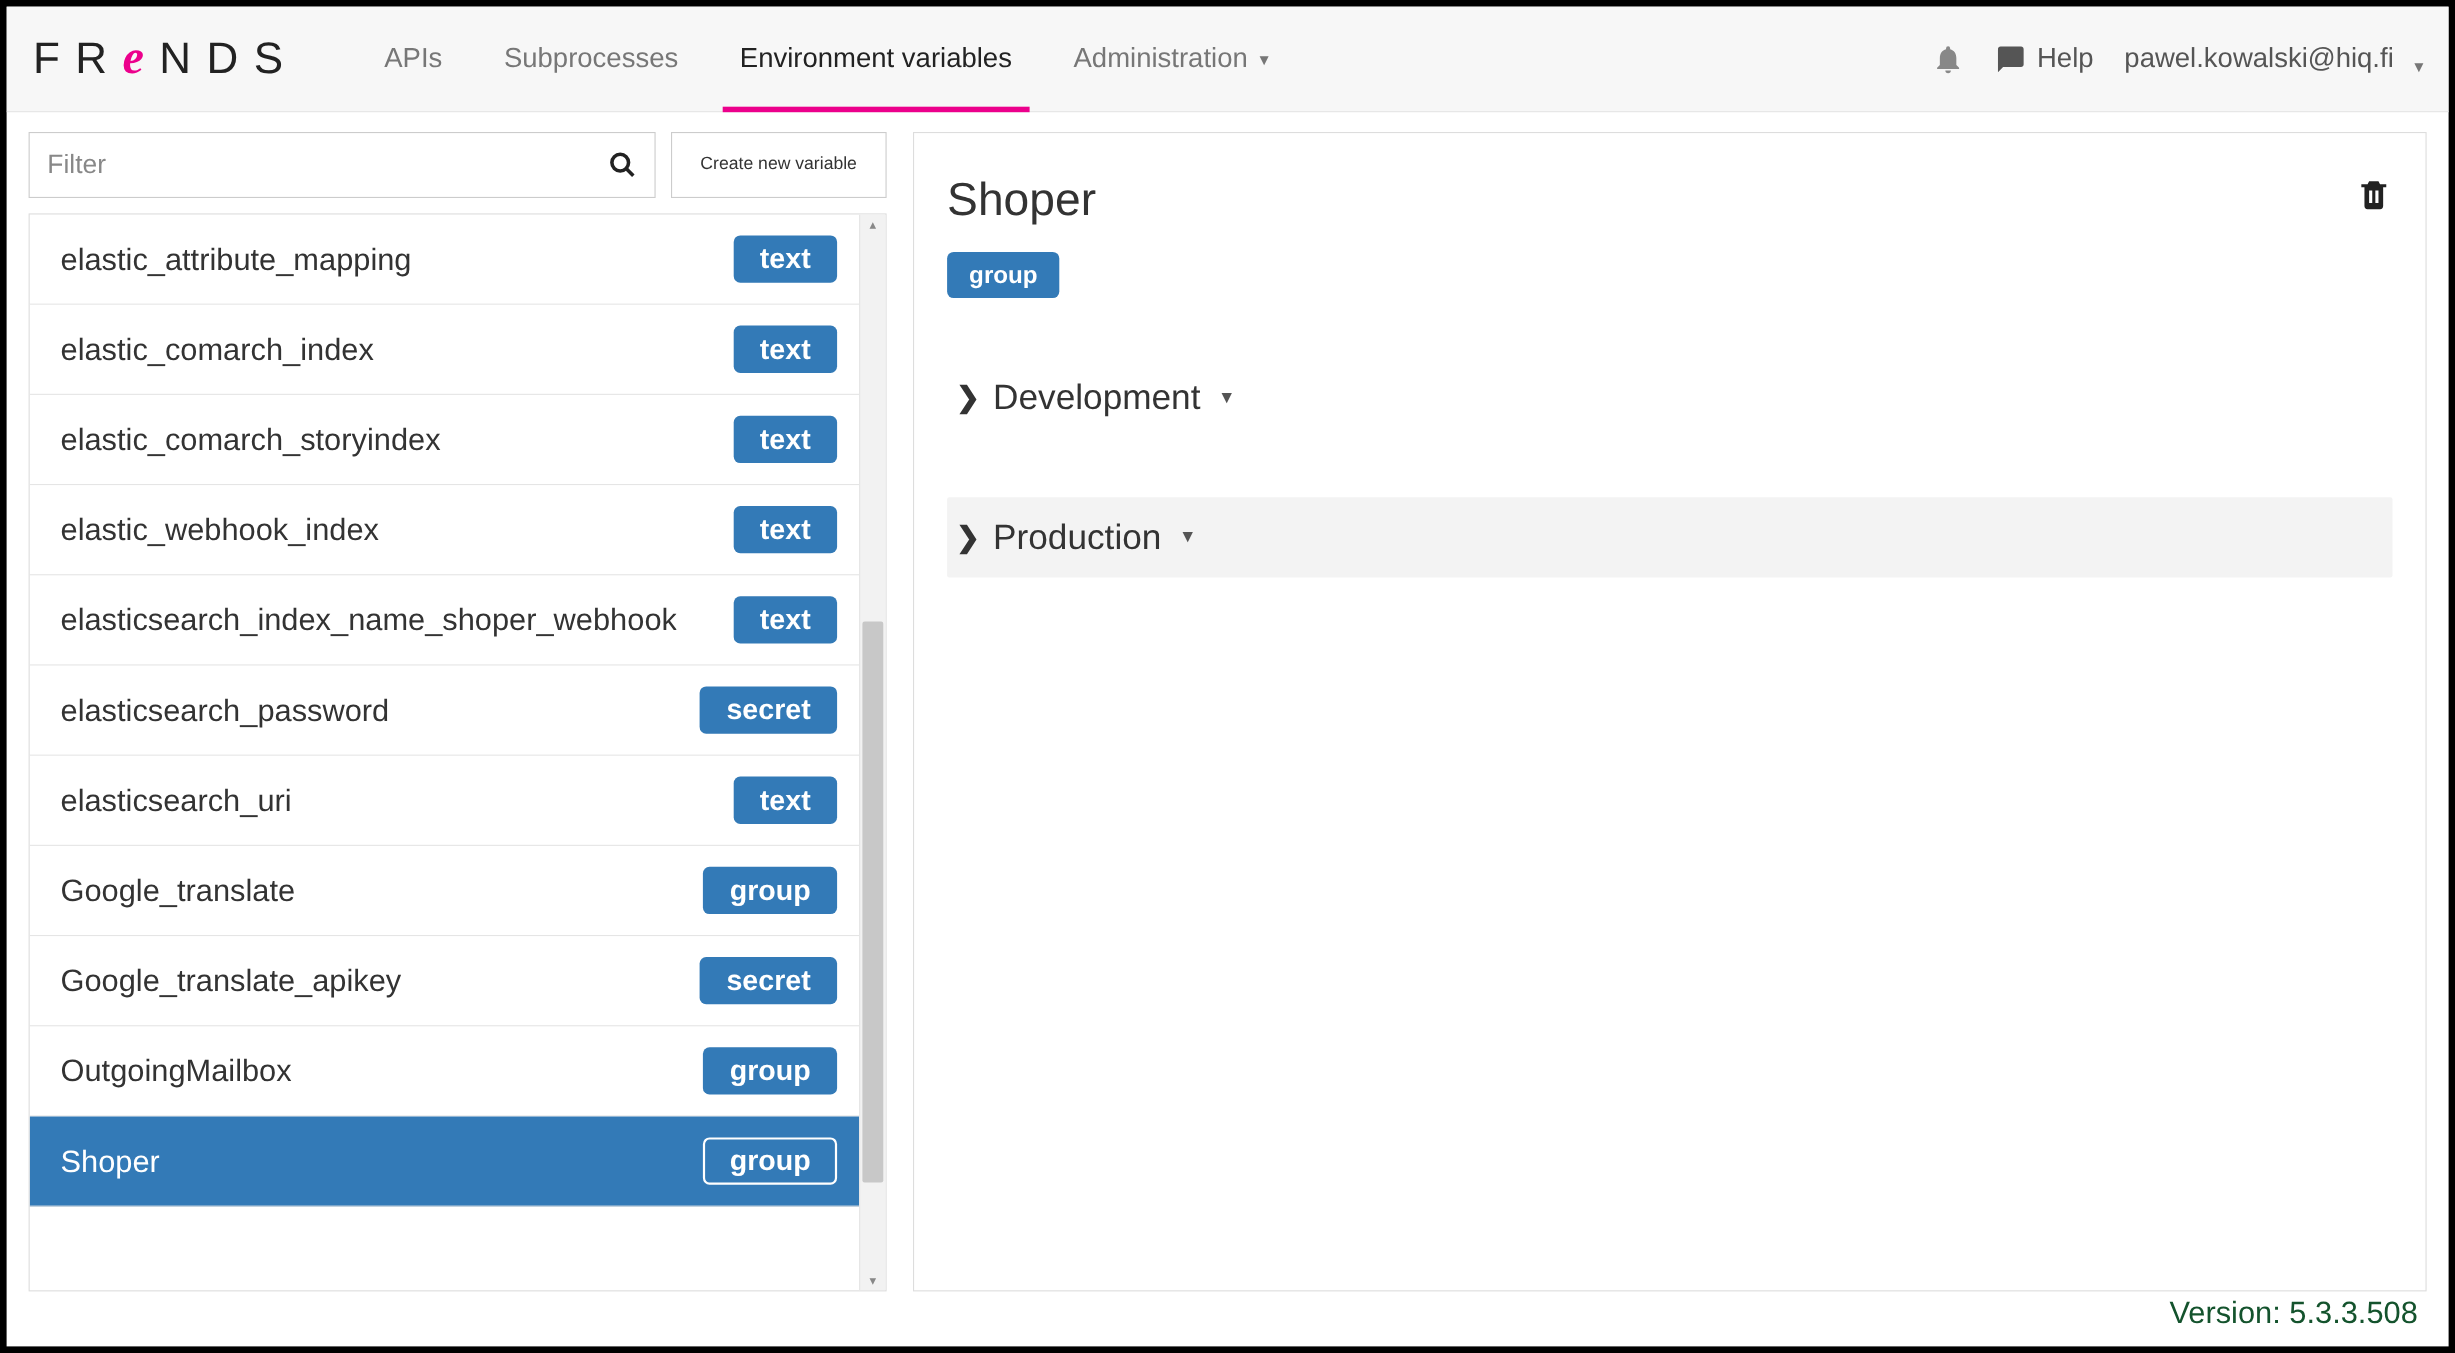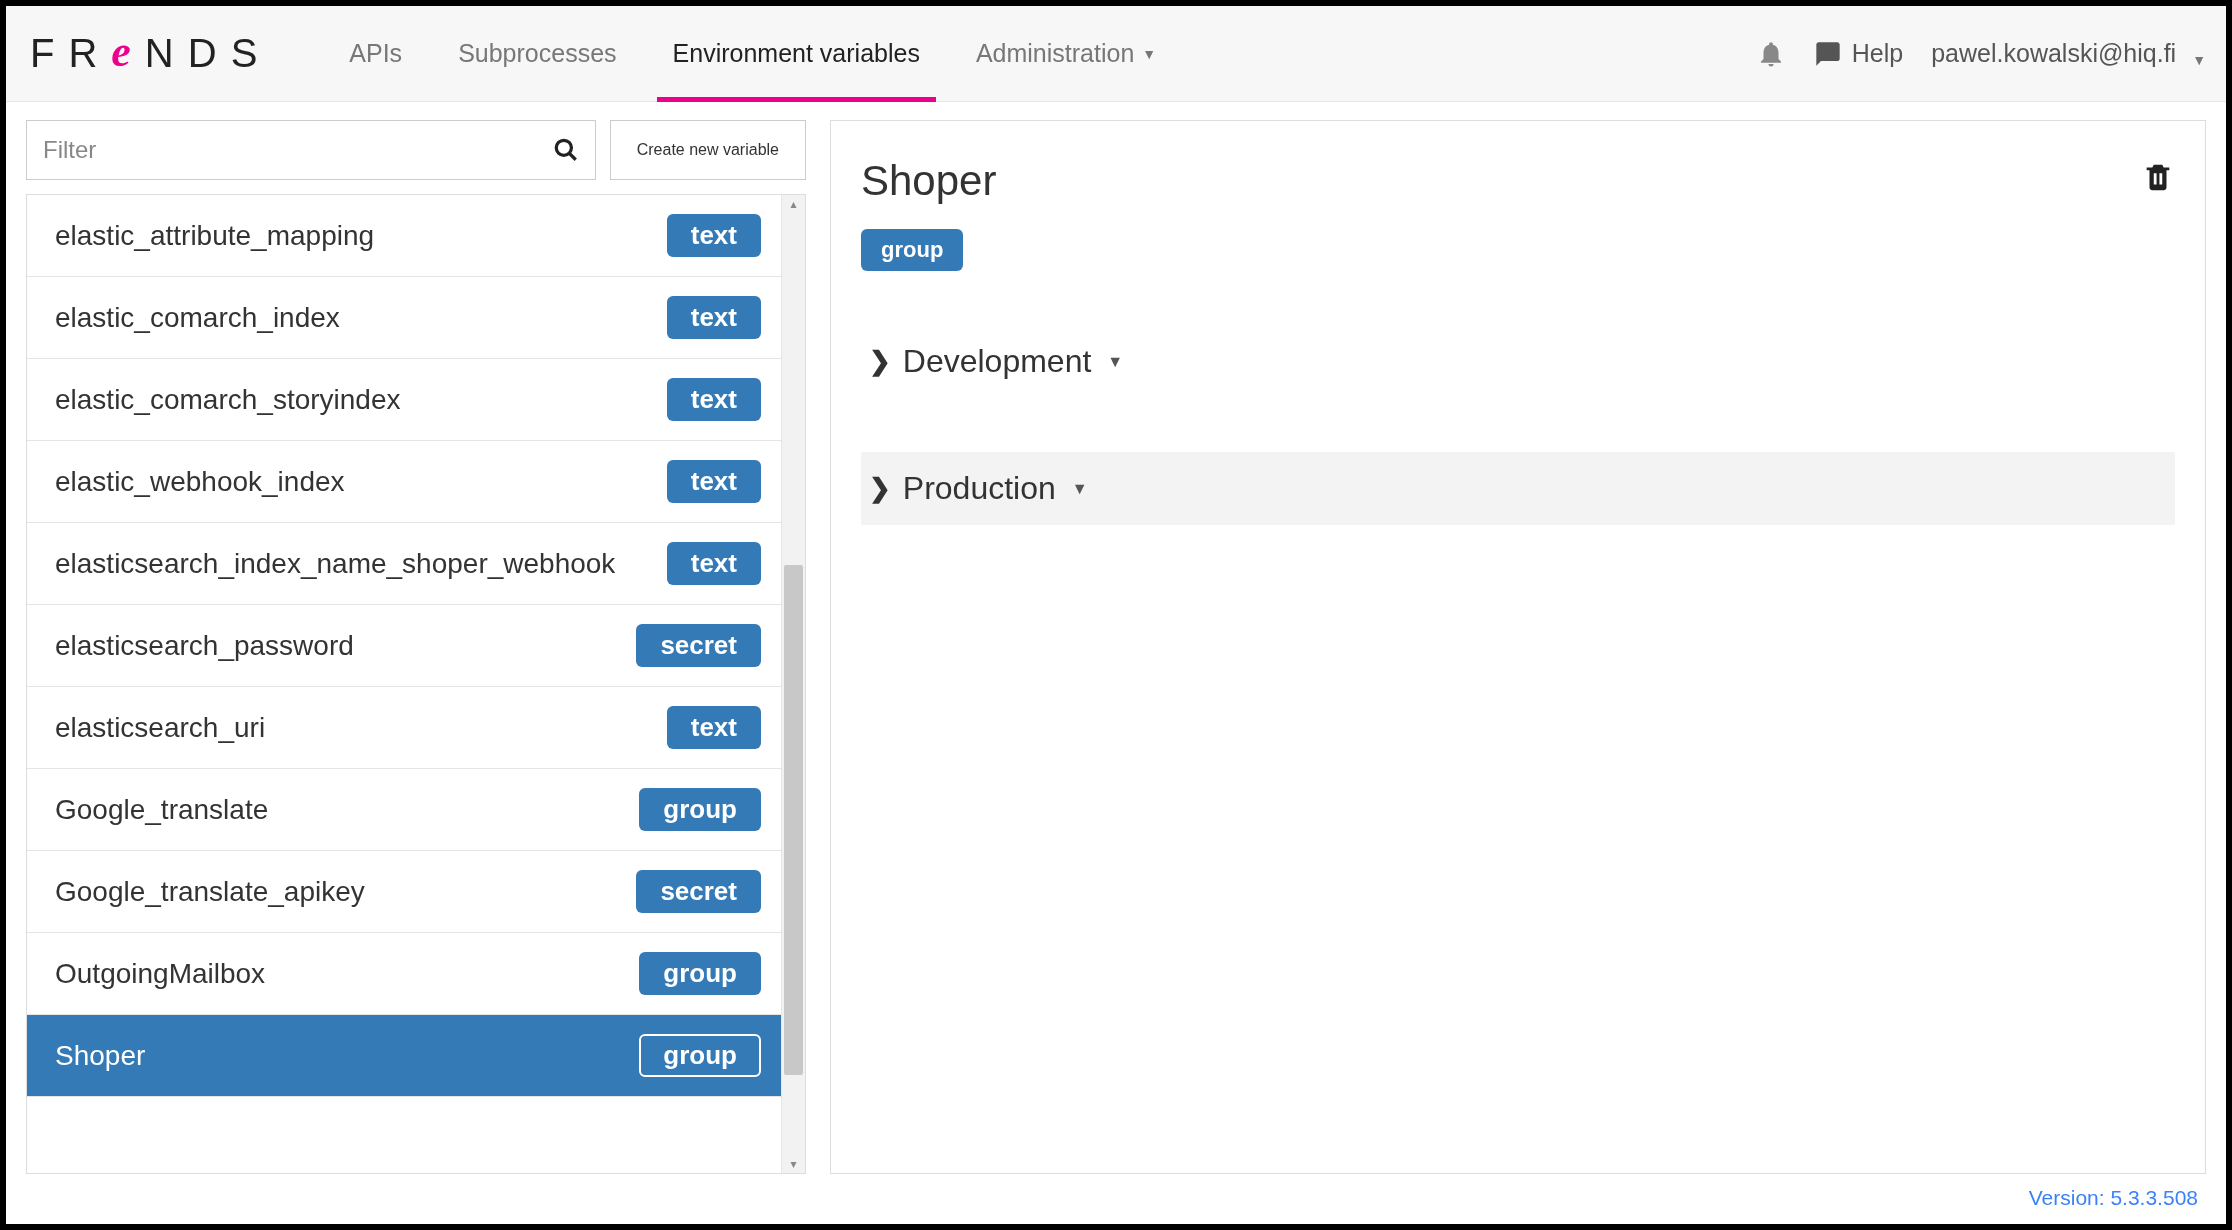--- a/index.html
+++ b/index.html
@@ -139,21 +139,21 @@
   font-size: 22px;
   padding: 8px 20px;
   border-radius: 6px;
   margin-top: 24px;
 }
 .env-section { margin-top: 54px; padding: 18px 8px; font-size: 32px; color: #333; display: flex; align-items: center; gap: 12px; cursor: pointer; }
 .env-section.prod { background: #f3f3f3; border-radius: 2px; }
 .chevron { font-size: 26px; font-weight: bold; }
 .env-caret { font-size: 16px; color: #555; margin-left: 4px; }
 
-.footer { position: absolute; bottom: 14px; right: 28px; font-size: 21px; color: #3b82f6; }
+.footer { position: absolute; bottom: 14px; right: 28px; font-size: 28px; color: #14532d; }
 
 svg { display: block; }
 </style>
 </head>
 <body>
 
 <div class="navbar">
   <div class="logo">
     <span>F</span>
       <span>R</span>

